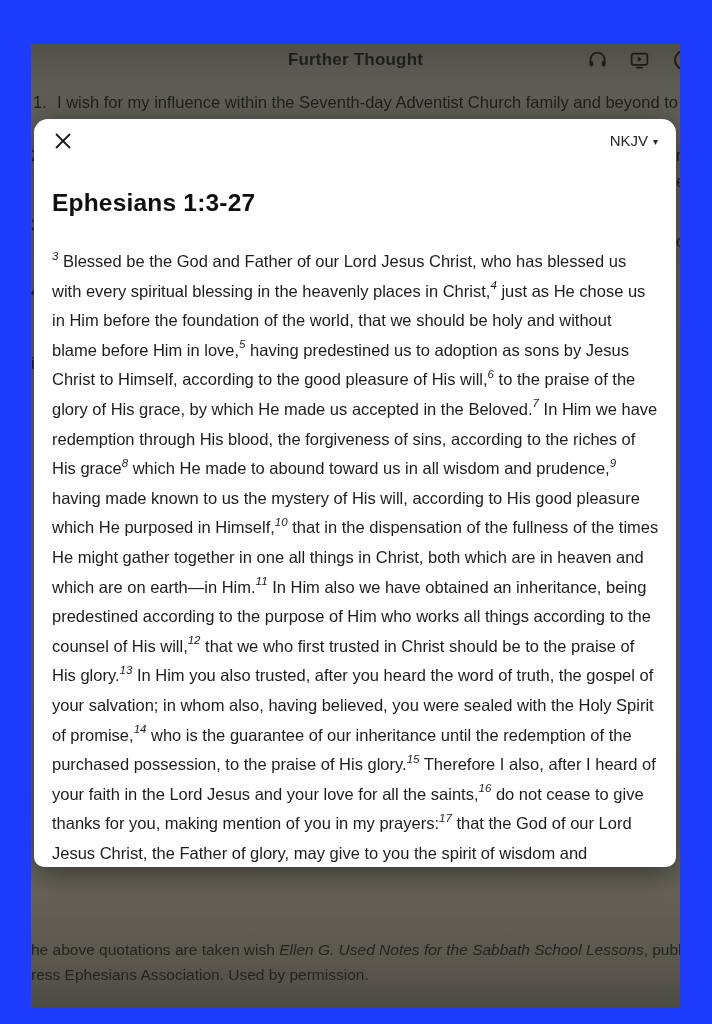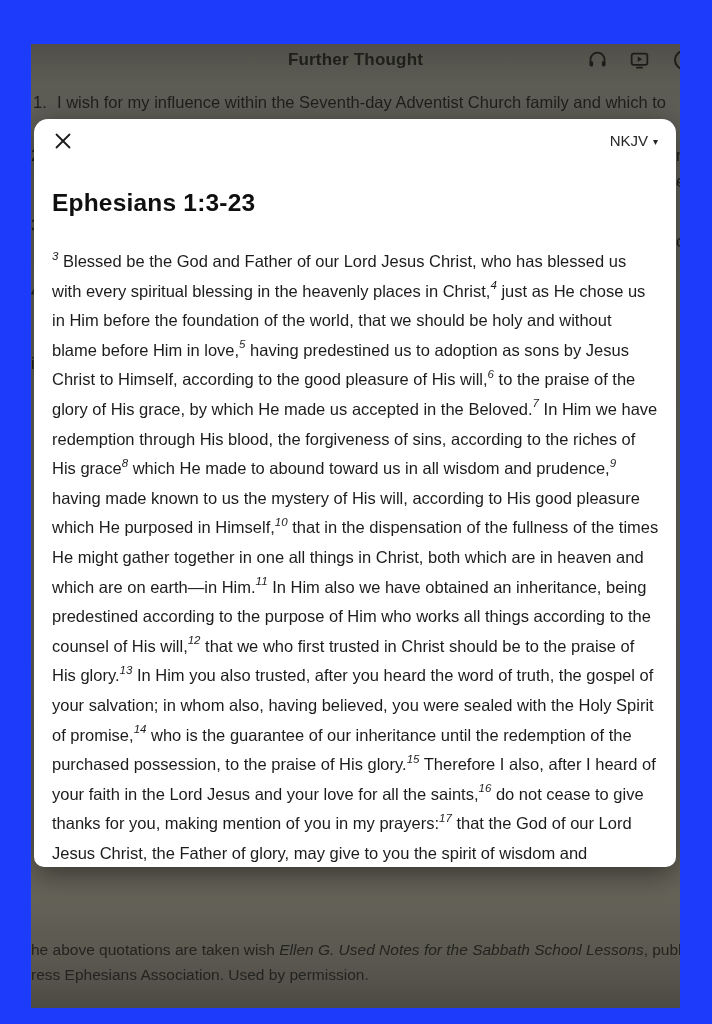--- a/index.html
+++ b/index.html
@@ -86,21 +86,21 @@
       <path d="M9 20h6" stroke-linecap="round"></path>
     </svg>
   </span>
   <span class="bg-icon" style="left:641px;top:4px;">
     <svg width="24" height="24" viewBox="0 0 24 24" fill="none" stroke="currentColor" stroke-width="2">
       <circle cx="12" cy="12" r="9"></circle>
     </svg>
   </span>
 
   <div class="bg-line1">
-    <span class="marker">1.</span><span>I wish for my influence within the Seventh-day Adventist Church family and which to</span>
+    <span class="marker">1.</span><span>I wish for my influence within the Seventh-day Adventist Church family and beyond to</span>
   </div>
 
   <div class="edge-frag" style="left:0;top:102px;">2</div>
   <div class="edge-frag" style="left:0;top:172px;">3</div>
   <div class="edge-frag" style="left:0;top:238px;">4</div>
   <div class="edge-frag" style="left:0;top:310px;">i</div>
   <div class="edge-frag" style="left:645px;top:102px;width:4px;">n</div>
   <div class="edge-frag" style="left:645px;top:128px;width:4px;">e</div>
   <div class="edge-frag" style="left:645px;top:188px;width:4px;">c</div>
 
@@ -112,19 +112,19 @@
   <div class="modal">
     <button class="modal-close" aria-label="close">
       <svg width="20" height="20" viewBox="0 0 20 20" stroke="currentColor" stroke-width="1.8" stroke-linecap="round">
         <path d="M3.5 3.5 L16.5 16.5"></path>
           <path d="M16.5 3.5 L3.5 16.5"></path>
       </svg>
     </button>
     <button class="modal-version">
       <span>NKJV</span><span class="caret">▾</span>
     </button>
-    <div class="modal-title">Ephesians 1:3-23</div>
+    <div class="modal-title">Ephesians 1:3-27</div>
     <div class="modal-body">
       <p style="margin:0;"><sup class="vnum">3</sup> Blessed be the God and Father of our Lord Jesus Christ, who has blessed us with every spiritual blessing in the heavenly places in Christ,<sup class="vnum">4</sup> just as He chose us in Him before the foundation of the world, that we should be holy and without blame before Him in love,<sup class="vnum">5</sup> having predestined us to adoption as sons by Jesus Christ to Himself, according to the good pleasure of His will,<sup class="vnum">6</sup> to the praise of the glory of His grace, by which He made us accepted in the Beloved.<sup class="vnum">7</sup> In Him we have redemption through His blood, the forgiveness of sins, according to the riches of His grace<sup class="vnum">8</sup> which He made to abound toward us in all wisdom and prudence,<sup class="vnum">9</sup> having made known to us the mystery of His will, according to His good pleasure which He purposed in Himself,<sup class="vnum">10</sup> that in the dispensation of the fullness of the times He might gather together in one all things in Christ, both which are in heaven and which are on earth—in Him.<sup class="vnum">11</sup> In Him also we have obtained an inheritance, being predestined according to the purpose of Him who works all things according to the counsel of His will,<sup class="vnum">12</sup> that we who first trusted in Christ should be to the praise of His glory.<sup class="vnum">13</sup> In Him you also trusted, after you heard the word of truth, the gospel of your salvation; in whom also, having believed, you were sealed with the Holy Spirit of promise,<sup class="vnum">14</sup> who is the guarantee of our inheritance until the redemption of the purchased possession, to the praise of His glory.<sup class="vnum">15</sup> Therefore I also, after I heard of your faith in the Lord Jesus and your love for all the saints,<sup class="vnum">16</sup> do not cease to give thanks for you, making mention of you in my prayers:<sup class="vnum">17</sup> that the God of our Lord Jesus Christ, the Father of glory, may give to you the spirit of wisdom and revelation in the knowledge of Him,<sup class="vnum">18</sup> the eyes of your understanding being enlightened; that you may know what is the hope of His calling, what are the riches of the glory of His inheritance in the saints,<sup class="vnum">19</sup> and what is the exceeding greatness of His power toward us who believe, according to the working of His mighty power which He</p>
     </div>
   </div>
 
 </div>
 
 </body></html>

